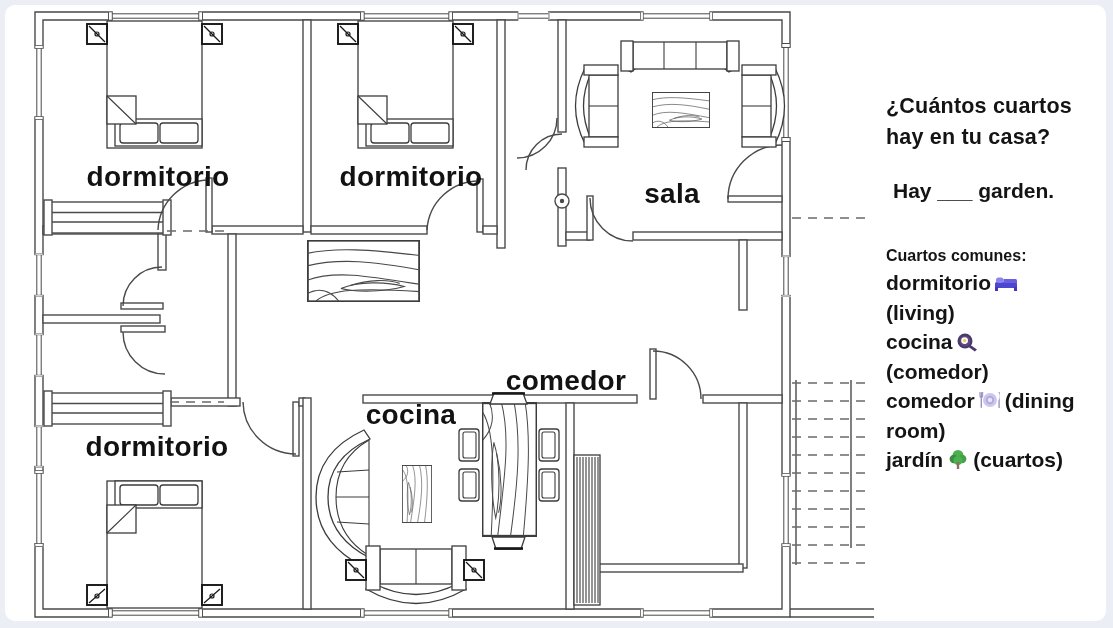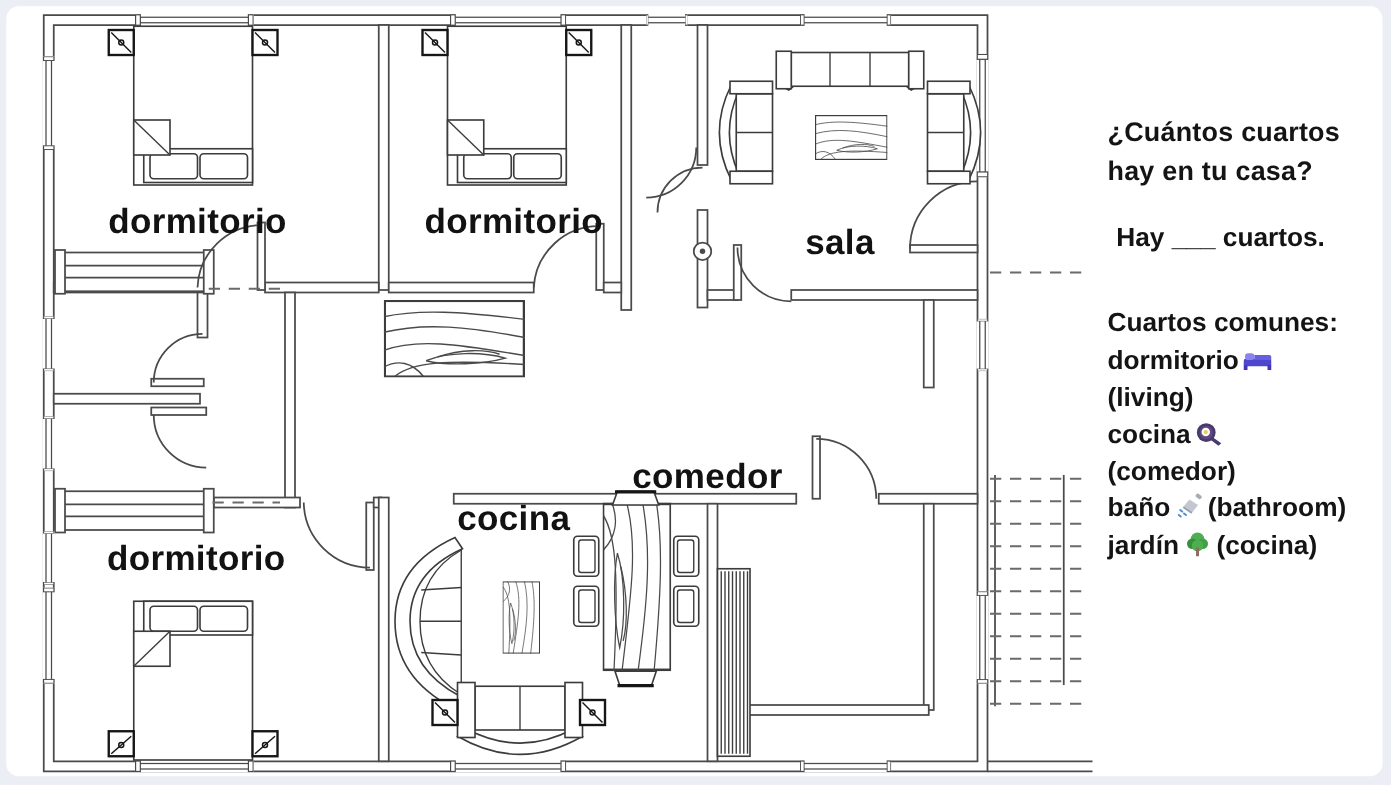--- a/index.html
+++ b/index.html
@@ -25,21 +25,21 @@
     font-family:"Liberation Sans","DejaVu Sans",sans-serif;
     font-weight:bold;font-size:28px;fill:#121212;
     text-anchor:middle;letter-spacing:.3px;
   }
   .panel{
     position:absolute;left:886px;top:56px;width:196px;
     color:#141414;font-weight:bold;margin-top:35px;
   }
   .question{font-size:21.5px;line-height:1.42;letter-spacing:.2px}
   .answer{font-size:21px;margin-top:27px;padding-left:7px;white-space:nowrap}
-  .vocab-heading{font-size:21px;margin-top:44px}
+  .vocab-heading{font-size:16px;margin-top:44px}
   .vocab-list{font-size:21px;line-height:29.5px;margin-top:3px}
   .vocab-item{}
   .vicon{display:inline-block;width:24px;height:22px;vertical-align:-3px;margin:0 3px}
   .vicon svg{display:block;width:24px;height:22px}
 </style>
 </head>
 <body>
 
 <div class="canvas"></div>
 
@@ -338,53 +338,53 @@
   <text class="lbl" x="158" y="186">dormitorio</text>
   <text class="lbl" x="411" y="186">dormitorio</text>
   <text class="lbl" x="672" y="203">sala</text>
   <text class="lbl" x="157" y="456">dormitorio</text>
   <text class="lbl" x="411" y="424">cocina</text>
   <text class="lbl" x="566" y="390">comedor</text>
 </svg>
 
 <div class="panel">
   <div class="question">¿Cuántos cuartos hay en tu casa?</div>
-  <div class="answer">Hay ___ cuartos.</div>
+  <div class="answer">Hay ___ garden.</div>
   <div class="vocab-heading">Cuartos comunes:</div>
   <div class="vocab-list">
 
     <div class="vocab-item"><span>dormitorio</span><span class="vicon"><svg viewBox="0 0 24 22">
             <rect x="1" y="11" width="22" height="6" rx="1.5" fill="#4f46cf"></rect>
             <rect x="1" y="16" width="3" height="4" fill="#4038b8"></rect>
             <rect x="20" y="16" width="3" height="4" fill="#4038b8"></rect>
             <rect x="2" y="6.5" width="7.5" height="5.5" rx="2.5" fill="#8b84ec"></rect>
             <path d="M9.5 8 h12 a1.5 1.5 0 0 1 1.5 1.5 V12 H9.5 Z" fill="#685fe0"></path>
           </svg></span><span>(living)</span></div>
 
 
     <div class="vocab-item"><span>cocina</span><span class="vicon"><svg viewBox="0 0 24 22">
             <path d="M13 14 l8 5.5 -2.2 2 -7.5 -5.5 Z" fill="#4a3a6b"></path>
             <circle cx="9" cy="11" r="7.5" fill="#4a3a6b"></circle>
             <circle cx="9" cy="11" r="5.3" fill="#5d4a85"></circle>
             <circle cx="8.6" cy="10.6" r="3.4" fill="#fdfdfd"></circle>
             <circle cx="8.6" cy="10.6" r="1.7" fill="#f7c948"></circle>
           </svg></span><span>(comedor)</span></div>
 
-
-    <div class="vocab-item"><span>baño</span><span class="vicon"><svg viewBox="0 0 24 22">
-            <rect x="17.5" y="1.5" width="5" height="3.2" rx="1.2" transform="rotate(35 20 3)" fill="#a7abba"></rect>
-            <path d="M12.5 5.5 L19.5 10 L15 15.5 L8 11 Z" fill="#c3c7d4"></path>
-            <path d="M8 11 L15 15.5 L14 17 L7.2 12.3 Z" fill="#9ba0b0"></path>
-            <rect x="4.2" y="13.8" width="3.6" height="1.6" rx="0.8" transform="rotate(38 6 14.6)" fill="#4a90d9"></rect>
-            <rect x="7.2" y="16.6" width="3.6" height="1.6" rx="0.8" transform="rotate(38 9 17.4)" fill="#4a90d9"></rect>
-            <rect x="3" y="17.8" width="3.6" height="1.6" rx="0.8" transform="rotate(38 4.8 18.6)" fill="#4a90d9"></rect>
-          </svg></span><span>(bathroom)</span></div>
+    <div class="vocab-item"><span>comedor</span><span class="vicon"><svg viewBox="0 0 24 22">
+            <circle cx="12" cy="11" r="7" fill="#cdc6ee"></circle>
+            <circle cx="12" cy="11" r="4.2" fill="#b3aade"></circle>
+            <circle cx="12" cy="11" r="2.2" fill="#e9e5f8"></circle>
+            <rect x="2.6" y="3" width="1.4" height="16" rx="0.7" fill="#9a92c9"></rect>
+            <path d="M1.4 3 v4 a1.9 1.9 0 0 0 3.8 0 V3 h-1.1 v4 h-1.6 V3 Z" fill="#9a92c9"></path>
+            <path d="M20.4 3 c1.6 2.5 1.6 6 0 8.5 V19 h1.4 V3 Z" fill="#9a92c9"></path>
+          </svg></span><span>(dining room)</span></div>
+
 
     <div class="vocab-item"><span>jardín</span><span class="vicon"><svg viewBox="0 0 24 22">
             <circle cx="12" cy="7.5" r="5.5" fill="#4caf50"></circle>
             <circle cx="7.8" cy="11" r="4.2" fill="#388e3c"></circle>
             <circle cx="16.2" cy="11" r="4.2" fill="#43a047"></circle>
             <circle cx="12" cy="12.5" r="4.6" fill="#4caf50"></circle>
             <rect x="10.8" y="14" width="2.4" height="7" fill="#8d6e63"></rect>
-          </svg></span><span>(cocina)</span></div>
+          </svg></span><span>(cuartos)</span></div>
 
   </div>
 </div>
 
 </body></html>

